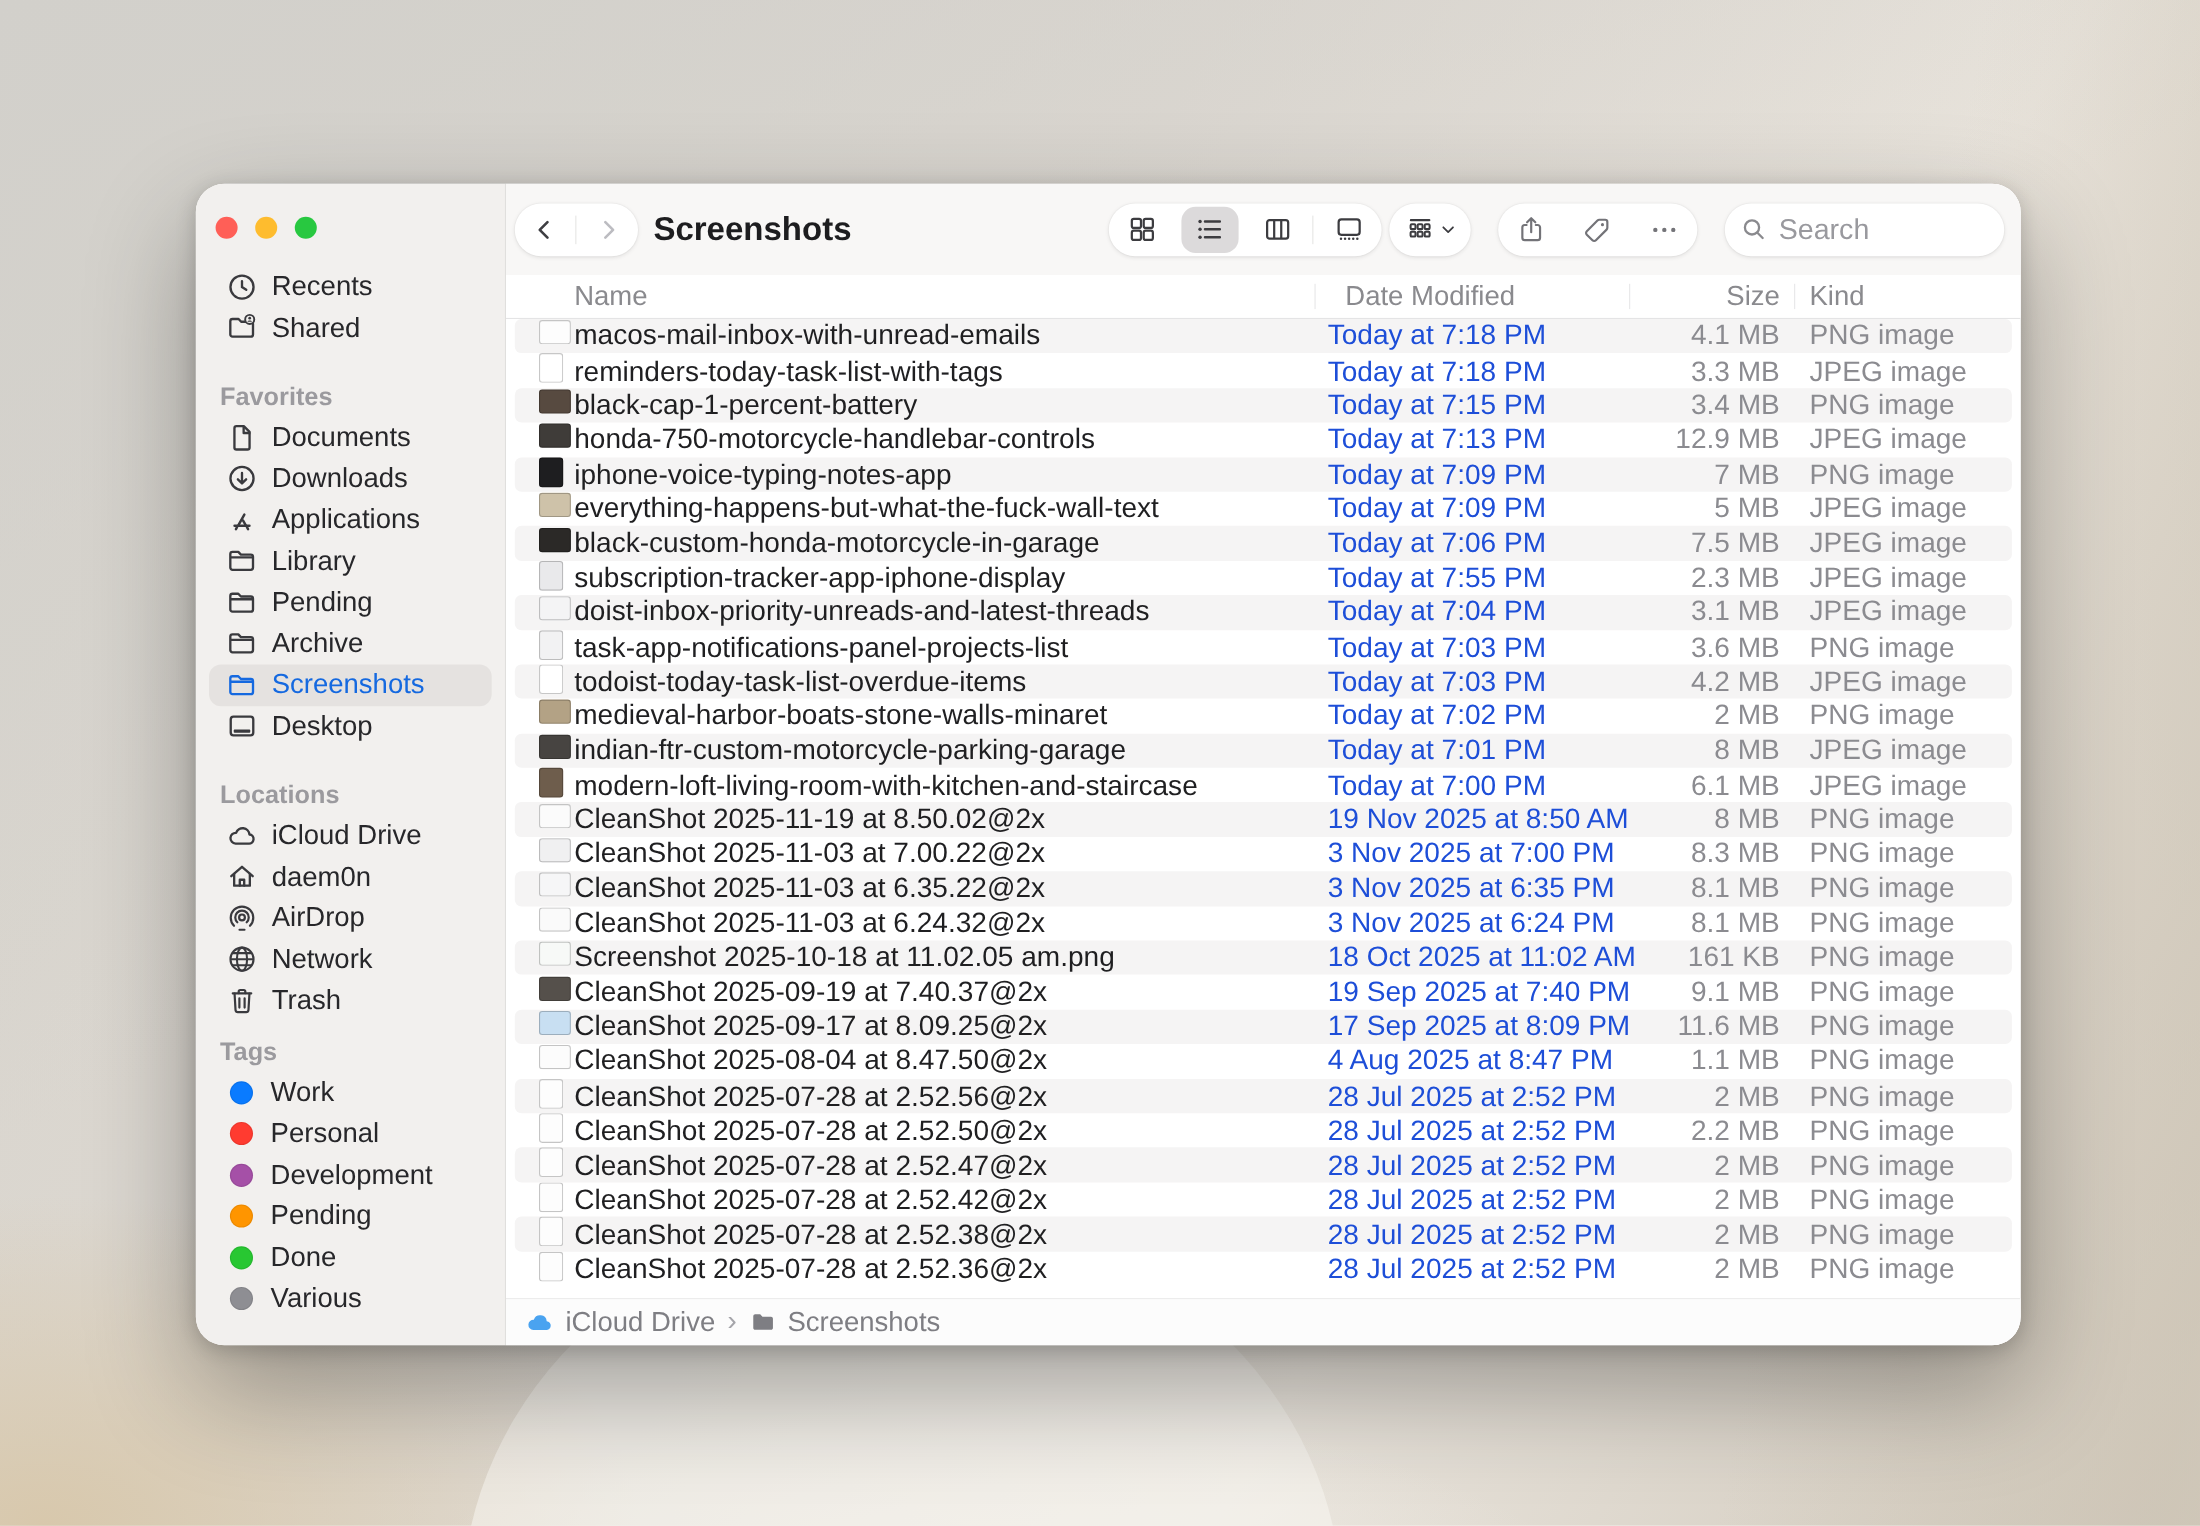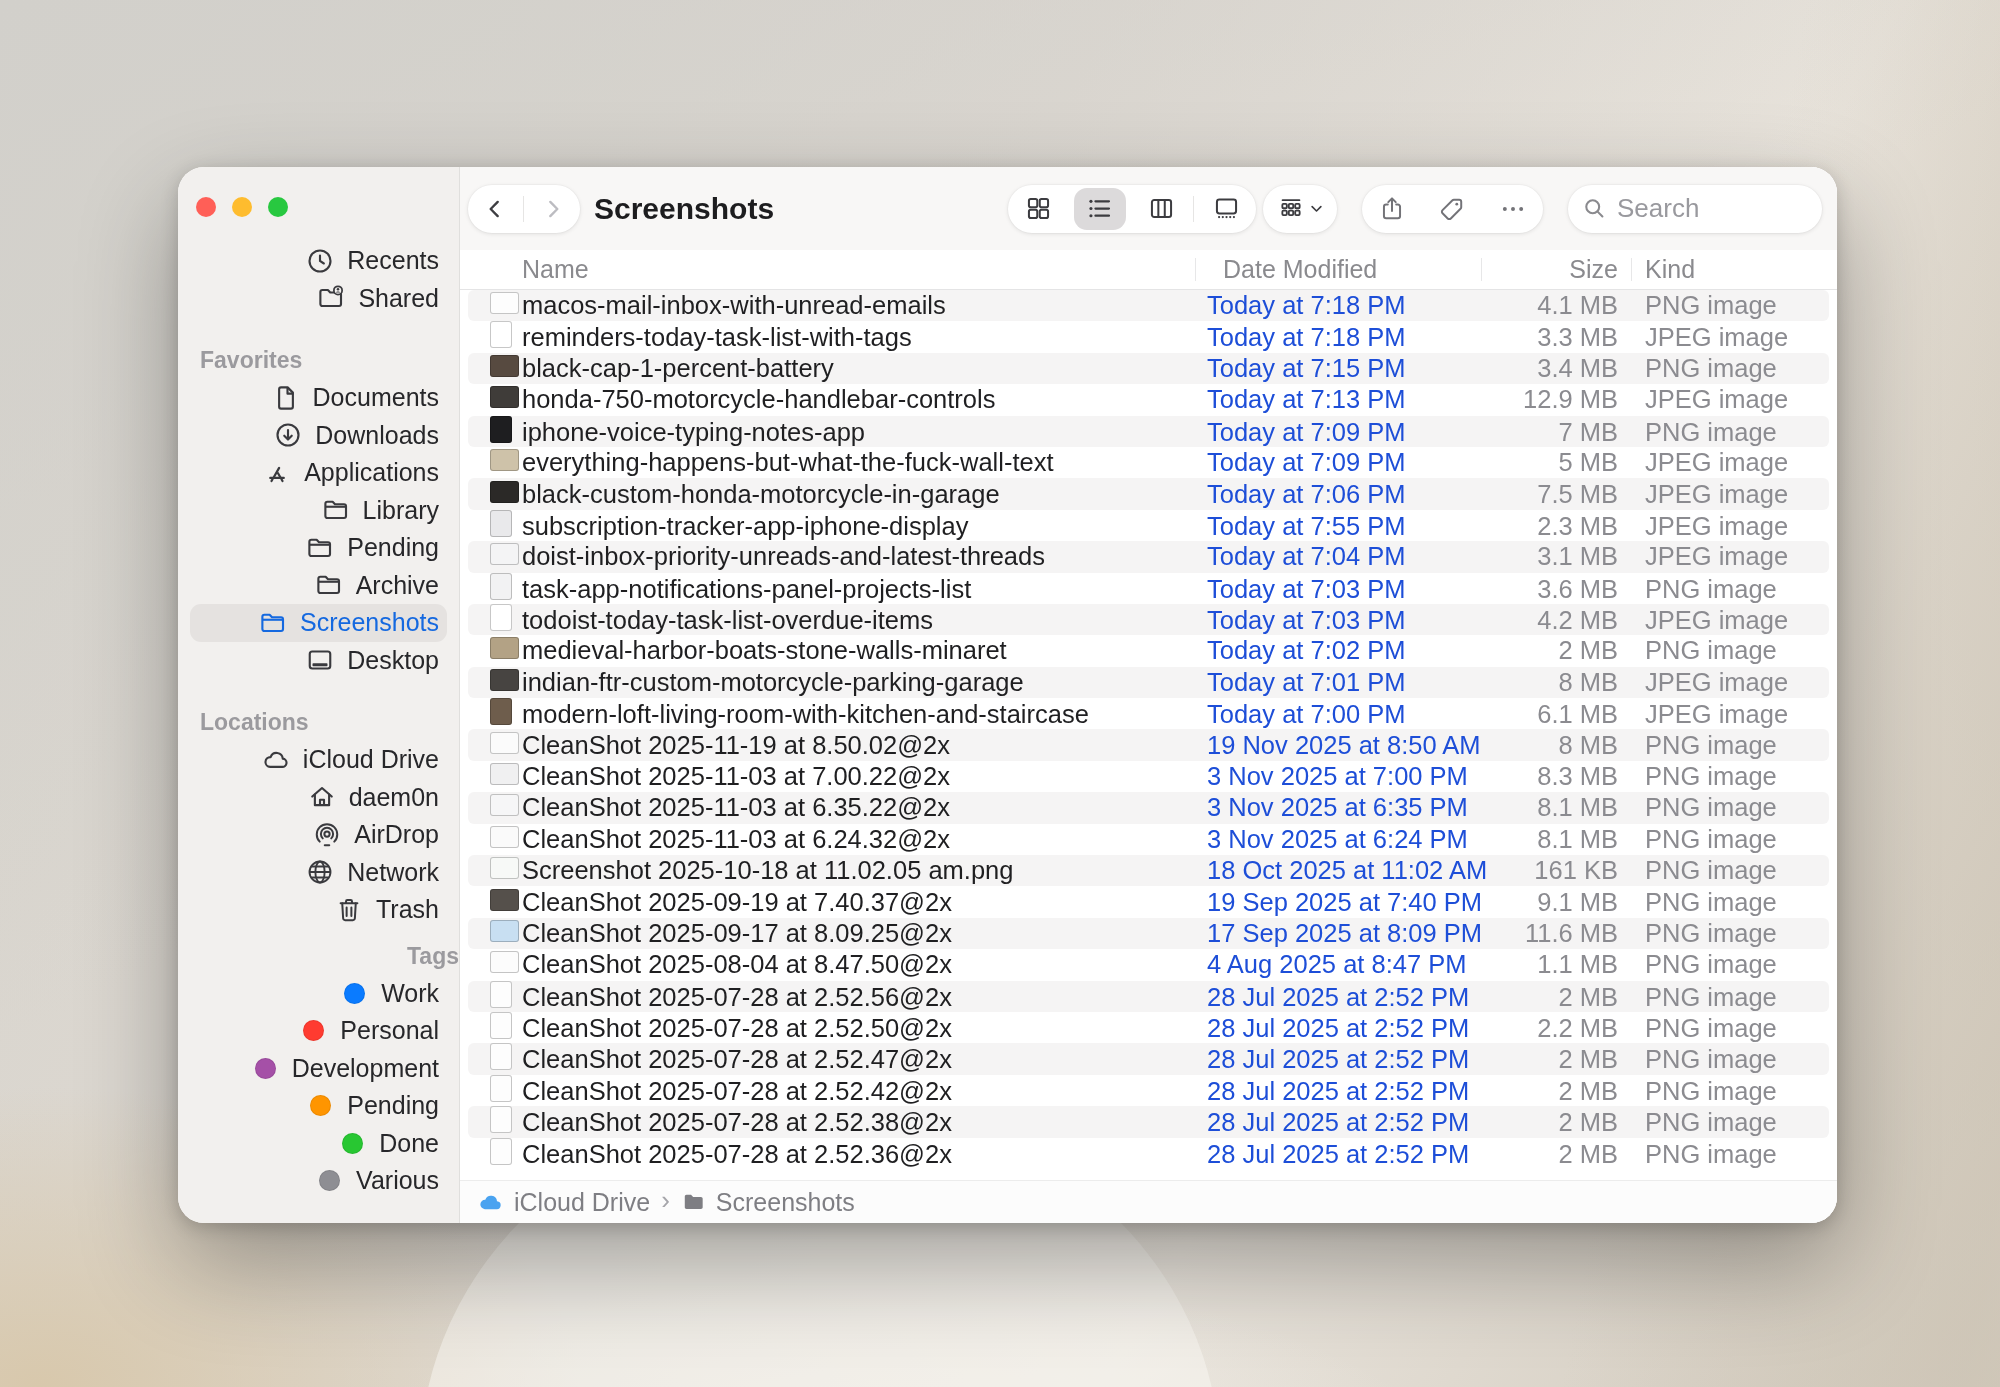--- a/index.html
+++ b/index.html
@@ -26,26 +26,26 @@
     background:#ffffff;
   }
 
   
   .sidebar{width:282px;flex:0 0 282px;background:#f2f0ee;border-right:1px solid rgba(0,0,0,.07);
     padding-top:30px;box-sizing:border-box;}
   .traffic{display:flex;gap:16px;padding-left:18px;}
   .light{width:20px;height:20px;border-radius:50%;}
   .sb-list{margin-top:25px;}
   .sb-item{height:37.5px;display:flex;align-items:center;margin:0 12px;padding:0 8px;
-    border-radius:11px;color:#27272a;font-size:25px;justify-content:flex-end;}
+    border-radius:11px;color:#27272a;font-size:25px;}
   .sb-item .sb-ic{width:30px;height:30px;flex:0 0 30px;margin:0 12px 0 7px;color:#3a3a3e;}
   .sb-item.selected{background:#e5e2e0;color:#1569e0;}
   .sb-item.selected .sb-ic{color:#1569e0;}
   .sb-head{font-size:23px;font-weight:700;color:#9b9a9e;margin:30px 0 6px 22px;height:26px;}
-  .sb-head.tight{margin-top:14px;text-align:right;}
+  .sb-head.tight{margin-top:14px;}
   .tag-dot{width:21px;height:21px;border-radius:50%;flex:0 0 21px;margin:0 16px 0 11px;
     box-shadow:inset 0 0 0 1px rgba(0,0,0,.08);}
   .sb-label{white-space:nowrap;}
 
   
   .main{flex:1;display:flex;flex-direction:column;min-width:0;background:#fff;}
 
   
   .toolbar{height:83px;flex:0 0 83px;background:#f8f7f6;display:flex;align-items:center;position:relative;}
   .pill{background:#fff;border-radius:24px;box-shadow:0 1px 4px rgba(0,0,0,.10), 0 0 0 1px rgba(0,0,0,.02);

